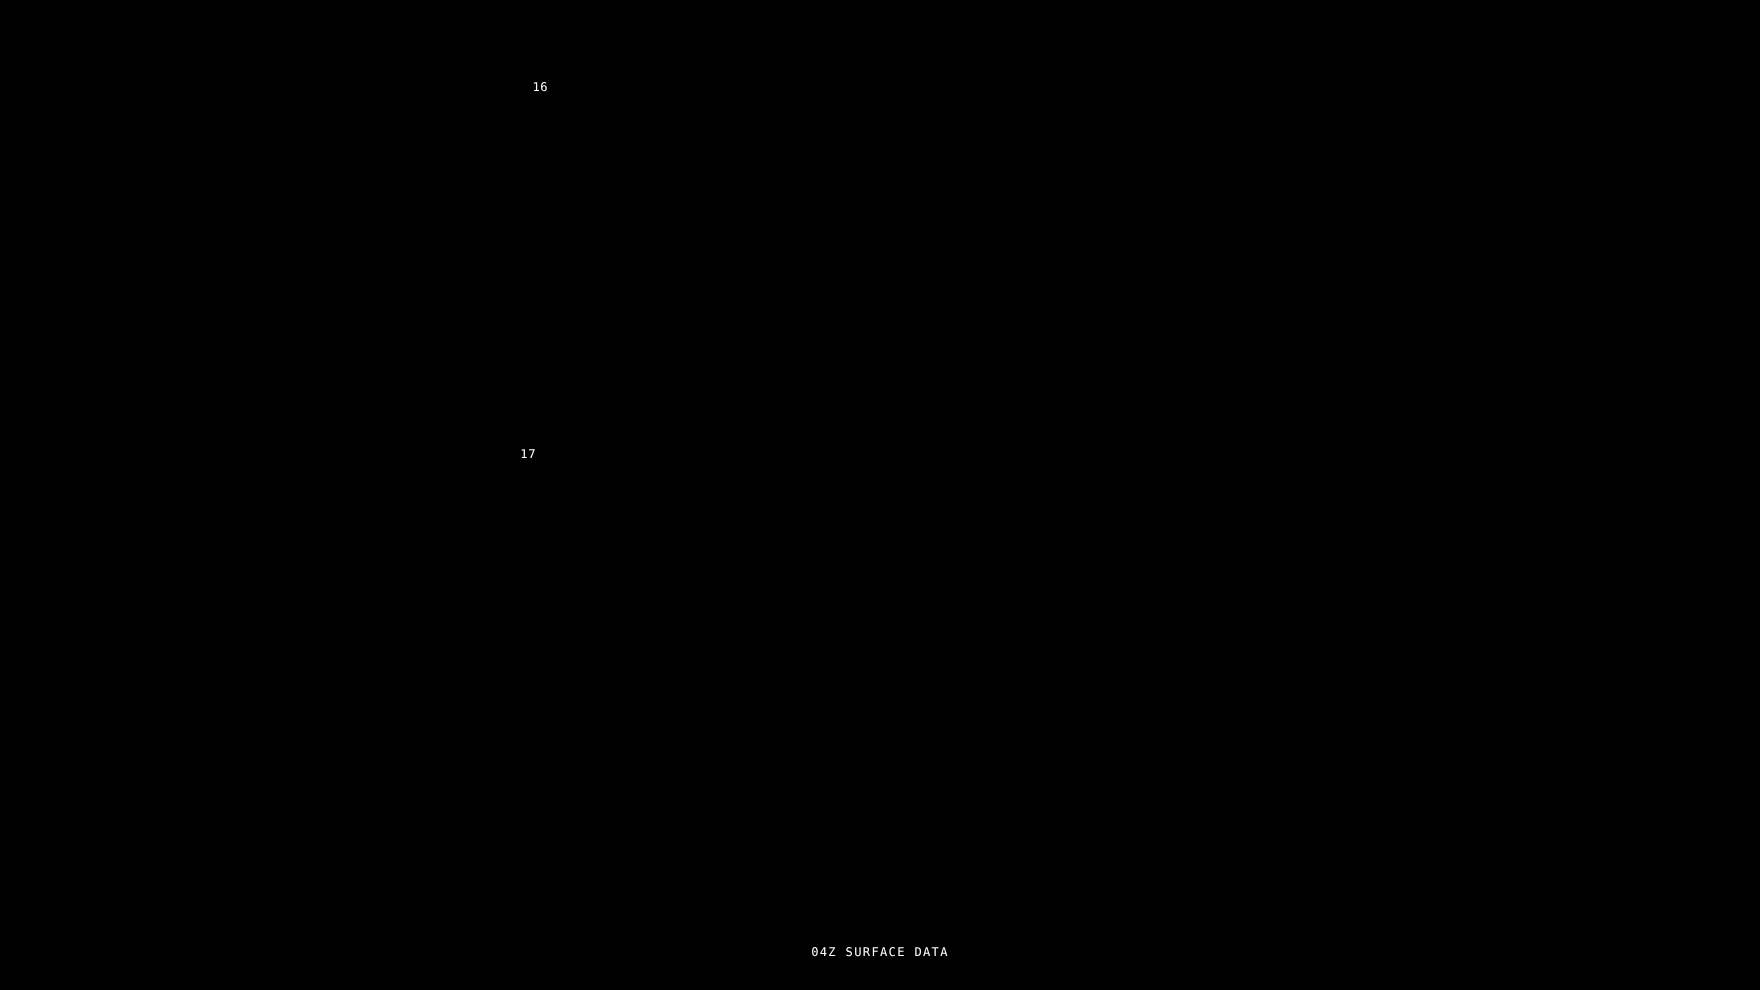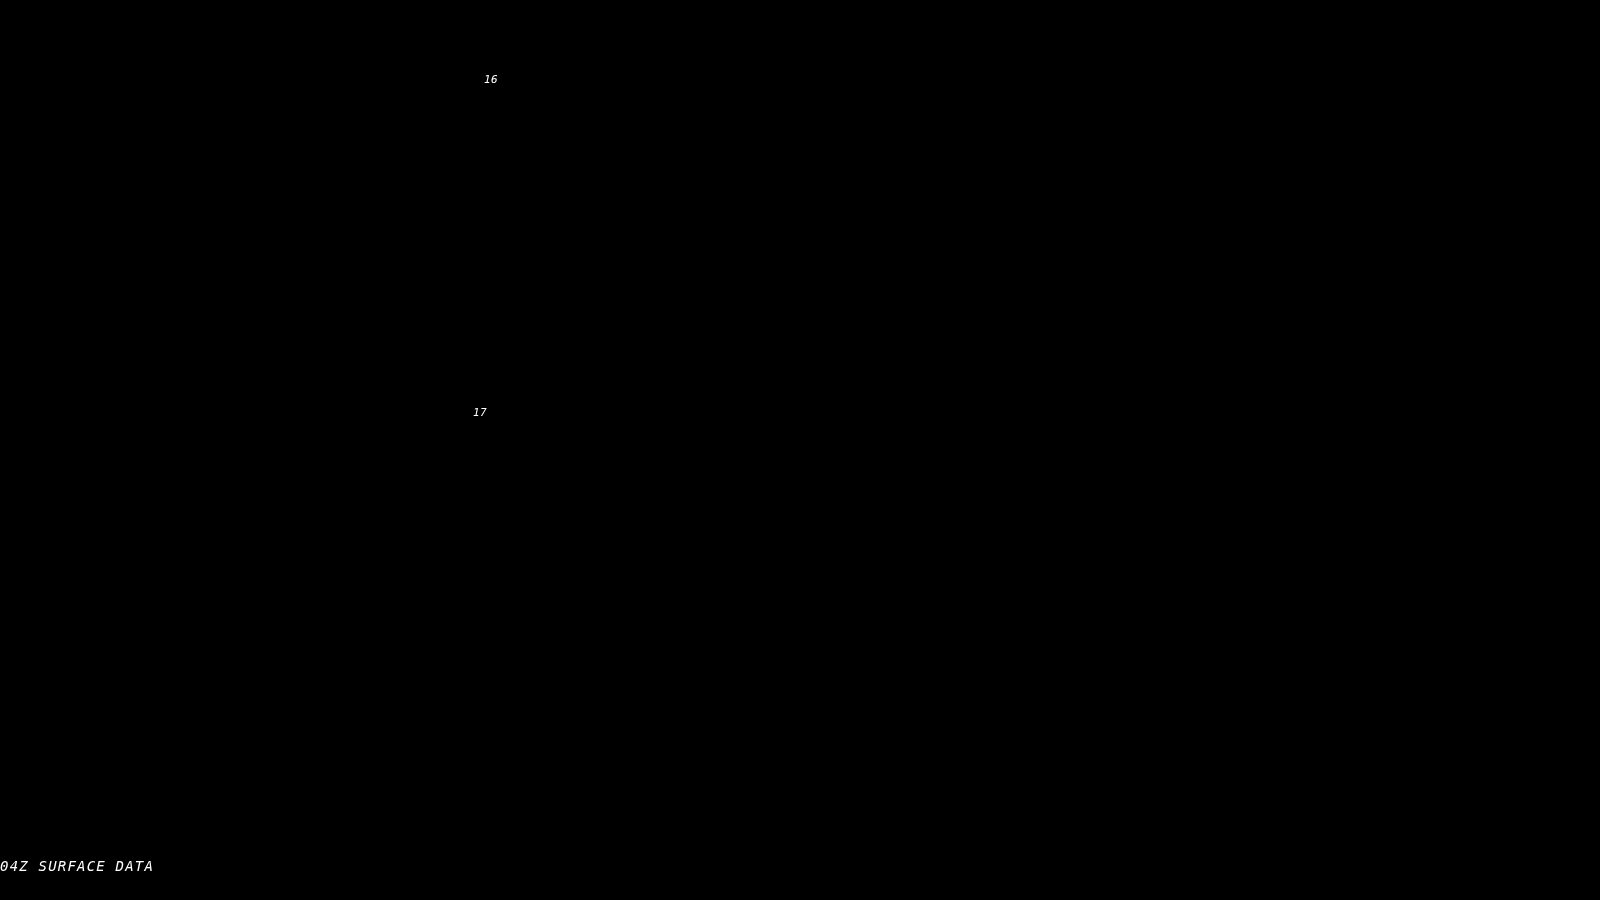--- a/index.html
+++ b/index.html
@@ -8,37 +8,37 @@
     background: #000000;
   }
   #stage {
     position: relative;
     width: 1600px;
     height: 900px;
     background: #000000;
     overflow: hidden;
     font-family: "DejaVu Sans Mono", "Liberation Mono", monospace;
     color: #ffffff;
-    font-style: italic;
   }
   .station-label {
     position: absolute;
     font-family: "DejaVu Sans Mono", "Liberation Mono", monospace;
     font-size: 11px;
     line-height: 11px;
     color: #ffffff;
     white-space: pre;
     letter-spacing: 0.5px;
   }
   .caption {
     position: absolute;
     left: 0;
     width: 1600px;
+    text-align: center;
     font-family: "DejaVu Sans Mono", "Liberation Mono", monospace;
-    font-size: 14px;
+    font-size: 11px;
     line-height: 12px;
     letter-spacing: 1.2px;
     color: #ffffff;
     white-space: pre;
   }
 </style>
 </head>
 <body>
 
 <div id="stage">

